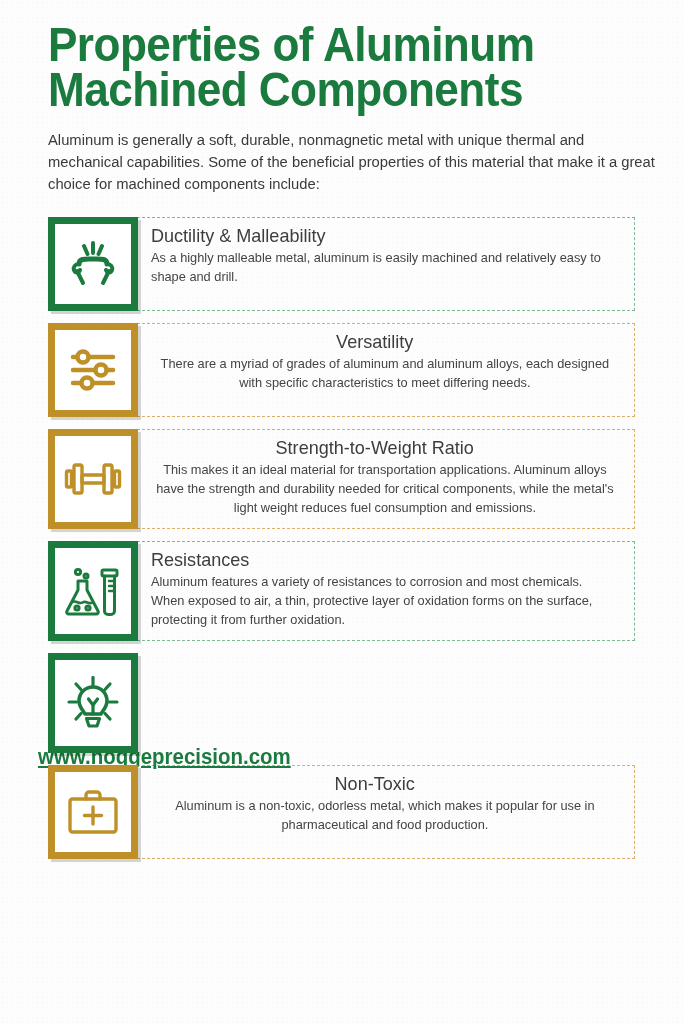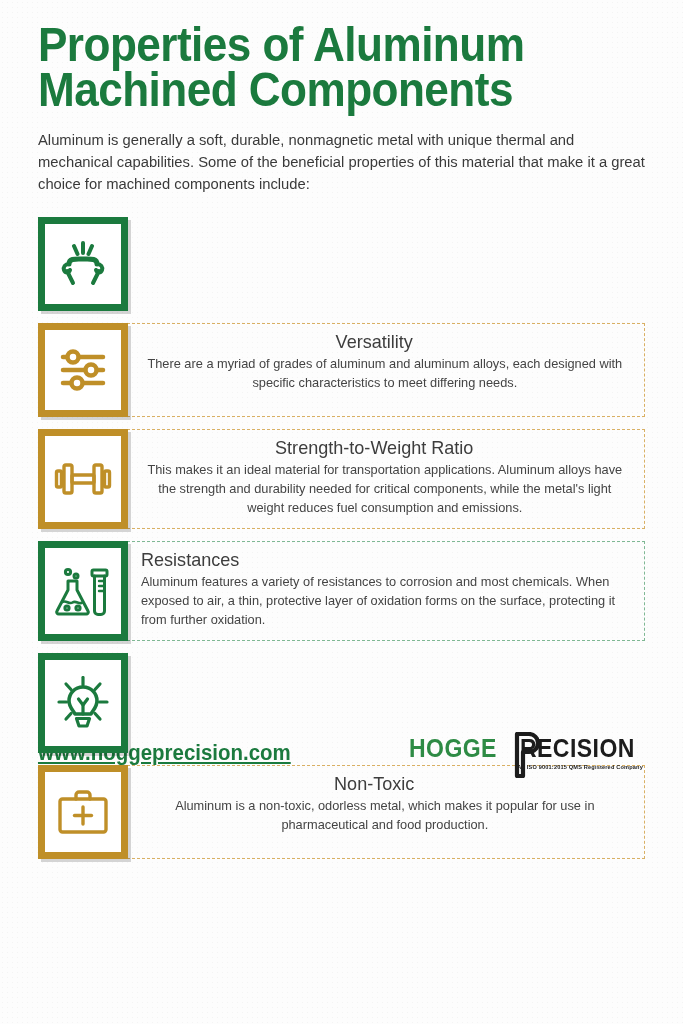--- a/index.html
+++ b/index.html
@@ -25,21 +25,21 @@
     background-size: 5px 5px;
     pointer-events: none;
     z-index: 0;
   }
 
   #page {
     position: relative;
     z-index: 1;
     width: 683px;
     height: 796px;
-    padding: 0 38px;
+    padding: 0 48px;
   }
 
   
   #header { padding-top: 22px; }
 
   #title {
     color: #1b7a3e;
     font-size: 49px;
     line-height: 0.92;
     font-weight: bold;
@@ -197,20 +197,24 @@
             <path d="M28 4 L28 14"></path>
             <path d="M19 7 L22.5 15"></path>
             <path d="M37 7 L33.5 15"></path>
             <path d="M14 25 C14 19, 21 20, 28 20 C35 20, 42 19, 42 25" fill="none" stroke-width="5"></path>
             <path d="M14 25 C10 25, 8 28, 9 31 C10 34, 14 34, 15 31" fill="none" stroke-width="4"></path>
             <path d="M42 25 C46 25, 48 28, 47 31 C46 34, 42 34, 41 31" fill="none" stroke-width="4"></path>
             <path d="M12 32 L18 44" stroke-width="4"></path>
             <path d="M44 32 L38 44" stroke-width="4"></path>
           </svg>
         </span>
+      </div>
+      <div class="text-box">
+        <div class="prop-title">Ductility &amp; Malleability</div>
+        <div class="prop-desc">As a highly malleable metal, aluminum is easily machined and relatively easy to shape and drill.</div>
       </div>
     </div>
 
     <div class="prop-row gold h-small">
       <div class="icon-box">
         <span>
           <svg width="56" height="50" viewBox="0 0 56 50" fill="none" stroke="#bf8f28" stroke-width="4.5" stroke-linecap="round">
             <line x1="8" y1="12" x2="48" y2="12"></line>
             <line x1="8" y1="25" x2="48" y2="25"></line>
             <line x1="8" y1="38" x2="48" y2="38"></line>
@@ -303,25 +307,15 @@
         <div class="prop-title">Non-Toxic</div>
         <div class="prop-desc">Aluminum is a non-toxic, odorless metal, which makes it popular for use in pharmaceutical and food production.</div>
       </div>
     </div>
 
   </div>
 
   <div id="footer">
     <a id="site-url" href="#">www.hoggeprecision.com</a>
 
-    <div id="logo">
-      <div id="logo-wordmark">
-        <span id="logo-hogge">HOGGE</span>
-        <span id="logo-precision">RECISION</span>
-      </div>
-      <svg id="logo-pmark" viewBox="0 0 26 46">
-        <path d="M4 2 L16 2 A9 9 0 0 1 16 20 L10 20 L10 44 L4 44 Z" fill="none" stroke="#1c1c1c" stroke-width="4.2" stroke-linejoin="round"></path>
-      </svg>
-      <div id="logo-tagline">An ISO 9001:2015 QMS Registered Company</div>
-    </div>
   </div>
 
 </div>
 
 </body></html>

